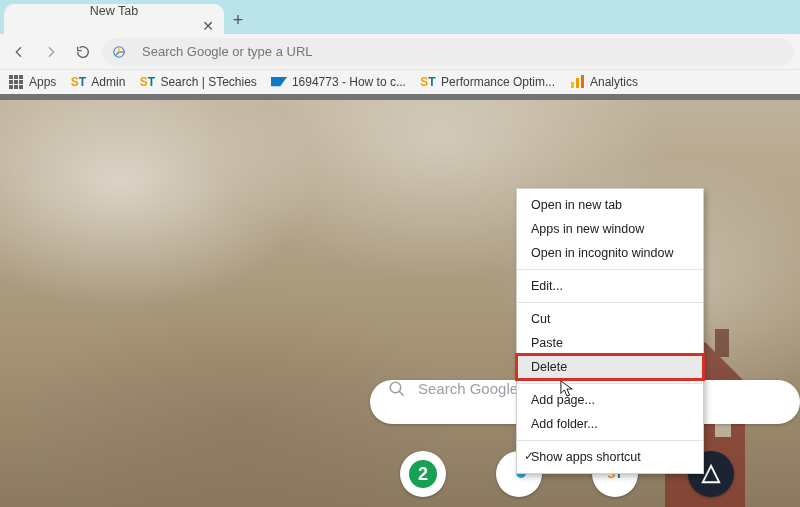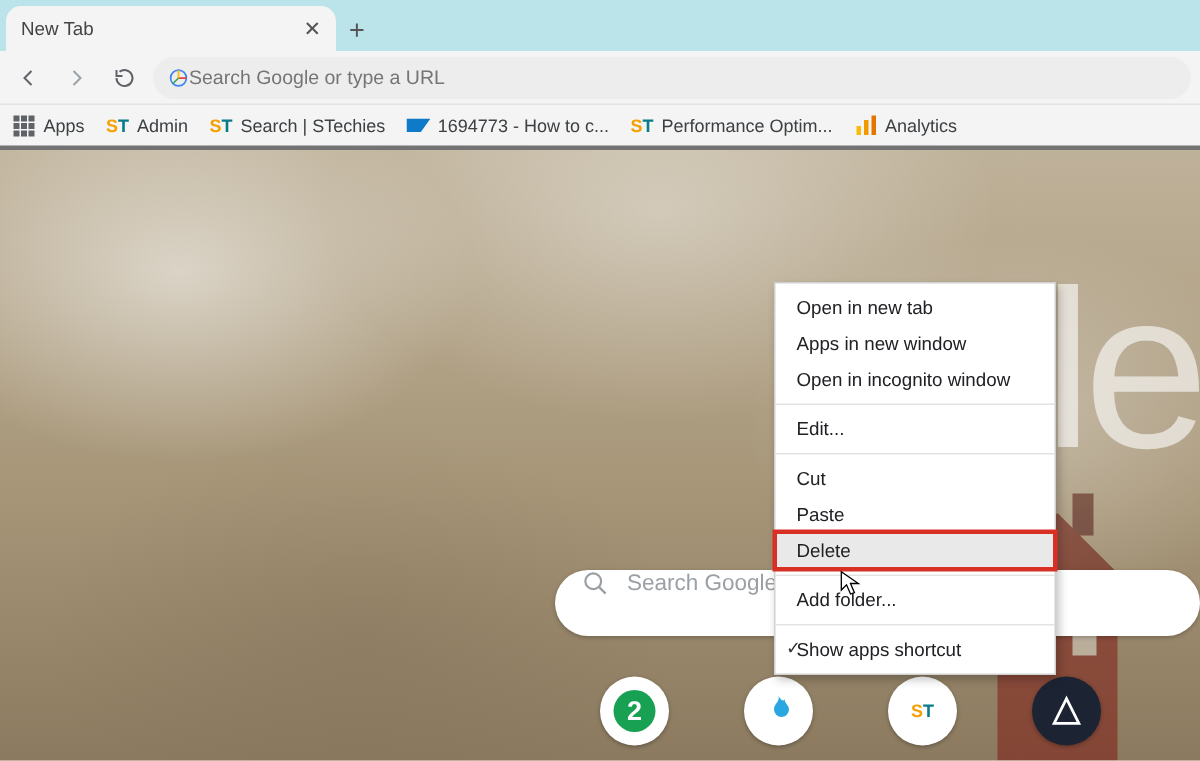--- a/index.html
+++ b/index.html
@@ -1,33 +1,33 @@
 <!DOCTYPE html>
 <html><head>
 <meta charset="utf-8">
 <style>
   * { box-sizing: border-box; margin: 0; padding: 0; font-family: "Segoe UI", Arial, sans-serif; }
   body { width: 800px; height: 507px; overflow: hidden; background: #d5c9b5; position: relative; }
 
   
   .tabstrip { height: 34px; background: #bae3ea; display: flex; align-items: flex-end; padding-left: 4px; }
-  .tab { background: #f4f4f4; width: 220px; height: 30px; border-top-left-radius: 10px; border-top-right-radius: 10px; display: flex; align-items: center; padding: 0 10px; font-size: 12.5px; color: #444; position: relative; }
+  .tab { background: #f4f4f4; width: 220px; height: 30px; border-top-left-radius: 10px; border-top-right-radius: 10px; display: flex; align-items: center; padding: 0 10px; font-size: 12.5px; color: #444; position: relative; flex-direction: column; }
   .tab-close { margin-left: auto; font-size: 14px; color: #555; cursor: pointer; }
   .newtab-btn { width: 28px; height: 28px; display: flex; align-items: center; justify-content: center; font-size: 18px; color: #555; cursor: pointer; }
 
   
   .toolbar { height: 36px; background: #f4f4f4; display: flex; align-items: center; padding: 0 6px; gap: 6px; border-bottom: 1px solid #e4e4e4; }
   .nav-btn { width: 26px; height: 26px; border-radius: 50%; display: flex; align-items: center; justify-content: center; color: #5f6368; cursor: pointer; }
   .nav-btn svg { width: 16px; height: 16px; }
-  .omnibox { flex: 1; background: #ededed; border-radius: 16px; height: 28px; display: flex; align-items: center; padding: 0 10px; gap: 0; }
+  .omnibox { flex: 1; background: #ededed; border-radius: 16px; height: 28px; display: flex; align-items: center; padding: 0 10px; gap: 16px; }
   .omnibox input { flex: 1; border: none; background: transparent; outline: none; font-size: 13px; color: #5f6368; }
   .g-icon { width: 14px; height: 14px; display: flex; align-items: center; justify-content: center; }
 
   
-  .bookbar { height: 30px; background: #f4f4f4; display: flex; align-items: center; padding: 0 8px; gap: 14px; border-bottom: 3px solid #737373; font-size: 12px; color: #3c4043; overflow: hidden; white-space: nowrap; }
+  .bookbar { height: 30px; background: #f4f4f4; display: flex; align-items: center; padding: 0 8px; gap: 14px; border-bottom: 6px solid #737373; font-size: 12px; color: #3c4043; overflow: hidden; white-space: nowrap; }
   .bookitem { display: flex; align-items: center; gap: 5px; cursor: pointer; }
   .bkicon { width: 16px; height: 16px; display: flex; align-items: center; justify-content: center; }
   .apps-grid { display: grid; grid-template-columns: repeat(3,4px); grid-template-rows: repeat(3,4px); gap: 1px; }
   .apps-grid span { background:#5f6368; width:4px; height:4px; }
 
   
   .content {
     position: relative; width: 100%; height: calc(507px - 34px - 36px - 30px);
     background:
       radial-gradient(ellipse 280px 180px at 15% 20%, rgba(255,255,255,0.5), transparent 70%),
@@ -171,21 +171,20 @@
           <rect x="12" y="1" width="3" height="13" fill="#e37400"></rect>
         </svg>
     </span>
     <span>Analytics</span>
   </div>
 
 </div>
 
 <div class="content">
 
-  <div class="ghost">le</div>
 
   <div class="house">
     <div class="chimney"></div>
     <div class="roof"></div>
     <div class="wall"></div>
     <div class="window" style="left:55px; bottom:70px;"></div>
     <div class="window" style="left:95px; bottom:70px;"></div>
   </div>
 
   <div class="searchpill">
@@ -219,20 +218,21 @@
     <div class="ctxitem">Open in new tab</div>
     <div class="ctxitem">Apps in new window</div>
     <div class="ctxitem">Open in incognito window</div>
     <div class="ctxsep"></div>
     <div class="ctxitem">Edit...</div>
     <div class="ctxsep"></div>
     <div class="ctxitem">Cut</div>
     <div class="ctxitem">Paste</div>
     <div class="ctxitem highlight">Delete</div>
     <div class="ctxsep"></div>
+    <div class="ctxitem">Add page...</div>
     <div class="ctxitem">Add folder...</div>
     <div class="ctxsep"></div>
     <div class="ctxitem ctxcheck">Show apps shortcut</div>
 
   </div>
 
   <div class="cursor">
     <svg viewBox="0 0 16 20">
         <path d="M1 1l0 14 4-4 3 7 3-1-3-7 6 0z" fill="#fff" stroke="#000" stroke-width="1"></path>
       </svg>

